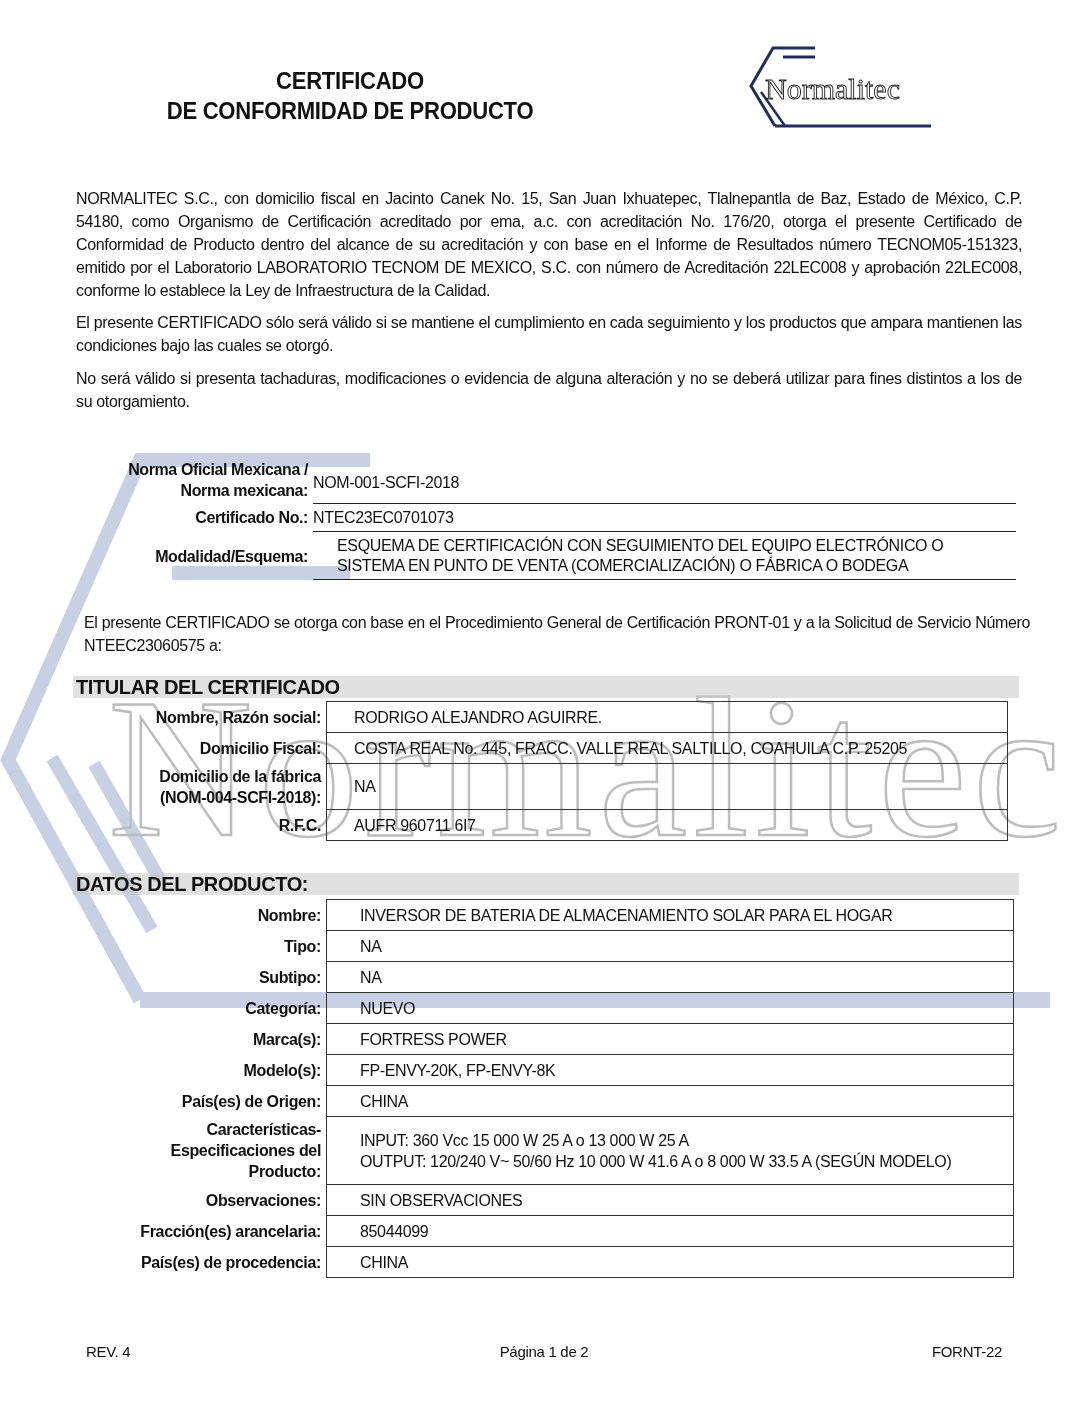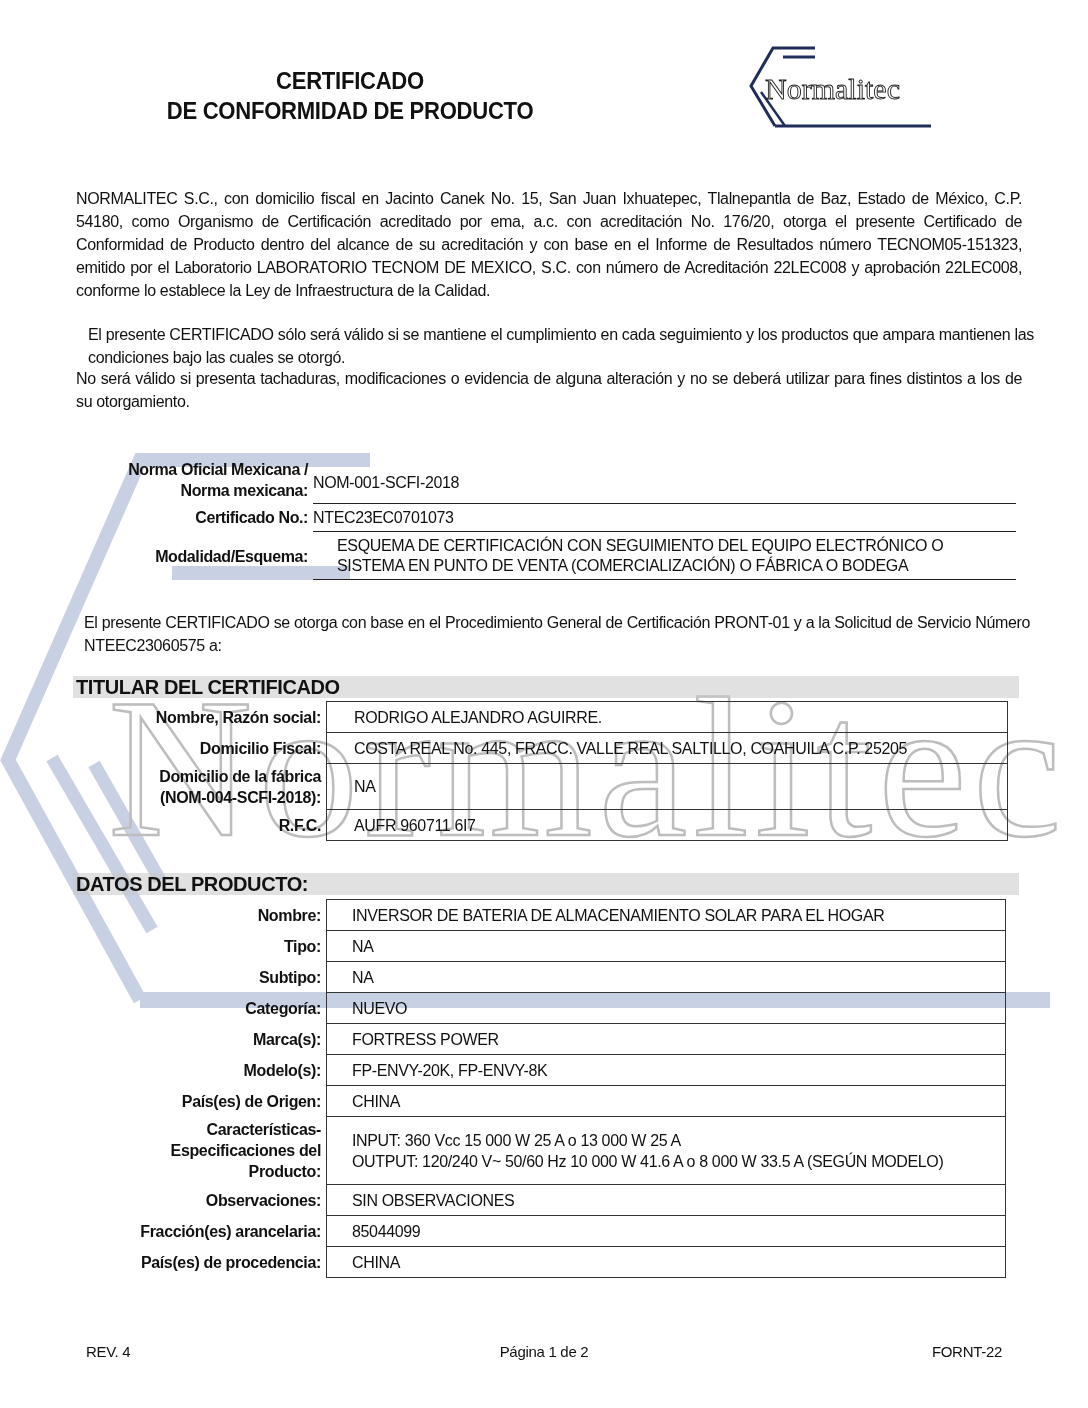--- a/index.html
+++ b/index.html
@@ -30,21 +30,21 @@
   .meta-row.r3 .meta-label { align-self: center; }
 
   .section-bar { position: absolute; left: 73px; width: 943px; height: 22px; background: rgba(200,200,200,0.55);
                  font-weight: bold; font-size: 20px; line-height: 22px; padding-left: 3px; letter-spacing: -0.4px; }
   .sb1 { top: 676px; }
   .sb2 { top: 873px; }
 
   .kv-table { position: absolute; left: 76px; border-collapse: collapse; }
   .kv-table td { font-size: 16px; letter-spacing: -0.35px; }
   .kv-table td.k { text-align: right; font-weight: bold; padding-right: 5px; width: 244px; line-height: 21px; border: none; }
-  .kv-table td.v { border: 1.5px solid #333; border-left: 1.5px solid #333; padding-left: 25px; width: 650px; line-height: 21px; }
+  .kv-table td.v { border: 1.5px solid #333; border-left: 1.5px solid #333; padding-left: 33px; width: 650px; line-height: 21px; }
   .t1 { top: 701px; }
   .t1 td.v { padding-left: 27px; width: 652px; }
   .t2 { top: 899px; }
   .t2 td.v { width: 652px; }
 
   .footer { position: absolute; top: 1343px; font-size: 15px; letter-spacing: -0.3px; }
   .f-left { left: 86px; }
   .f-center { left: 0; width: 1088px; text-align: center; }
   .f-right { right: 86px; }
 </style>
@@ -73,21 +73,21 @@
 
   <svg class="logo" viewBox="0 0 200 90" xmlns="http://www.w3.org/2000/svg">
     <polyline points="70,4 28,4 6,42 30,82" fill="none" stroke="#1f2d5a" stroke-width="3"></polyline>
     <line x1="38" y1="13" x2="70" y2="13" stroke="#1f2d5a" stroke-width="3"></line>
     <line x1="16" y1="48" x2="40" y2="82" stroke="#1f2d5a" stroke-width="2.5"></line>
     <line x1="30" y1="82" x2="186" y2="82" stroke="#1f2d5a" stroke-width="3"></line>
     <text x="20" y="55" font-family="Liberation Serif, serif" font-size="30" fill="#ffffff" stroke="#222" stroke-width="0.9">Normalitec</text>
   </svg>
 
   <p class="para p1" style="margin:0">NORMALITEC S.C., con domicilio fiscal en Jacinto Canek No. 15, San Juan Ixhuatepec, Tlalnepantla de Baz, Estado de México, C.P. 54180, como Organismo de Certificación acreditado por ema, a.c. con acreditación No. 176/20, otorga el presente Certificado de Conformidad de Producto dentro del alcance de su acreditación y con base en el Informe de Resultados número TECNOM05-151323, emitido por el Laboratorio LABORATORIO TECNOM DE MEXICO, S.C. con número de Acreditación 22LEC008 y aprobación 22LEC008, conforme lo establece la Ley de Infraestructura de la Calidad.</p>
-  <p class="para p2" style="margin:12px">El presente CERTIFICADO sólo será válido si se mantiene el cumplimiento en cada seguimiento y los productos que ampara mantienen las condiciones bajo las cuales se otorgó.</p>
+  <p class="para p2" style="margin:0">El presente CERTIFICADO sólo será válido si se mantiene el cumplimiento en cada seguimiento y los productos que ampara mantienen las condiciones bajo las cuales se otorgó.</p>
   <p class="para p3" style="margin:0">No será válido si presenta tachaduras, modificaciones o evidencia de alguna alteración y no se deberá utilizar para fines distintos a los de su otorgamiento.</p>
 
   <div class="meta">
     <div class="meta-row r1">
       <div class="meta-label" style="padding-bottom:3px">Norma Oficial Mexicana / Norma mexicana:</div>
       <div class="meta-value">NOM-001-SCFI-2018</div>
     </div>
     <div class="meta-row r2">
       <div class="meta-label" style="padding-bottom:4px">Certificado No.:</div>
       <div class="meta-value">NTEC23EC0701073</div>

